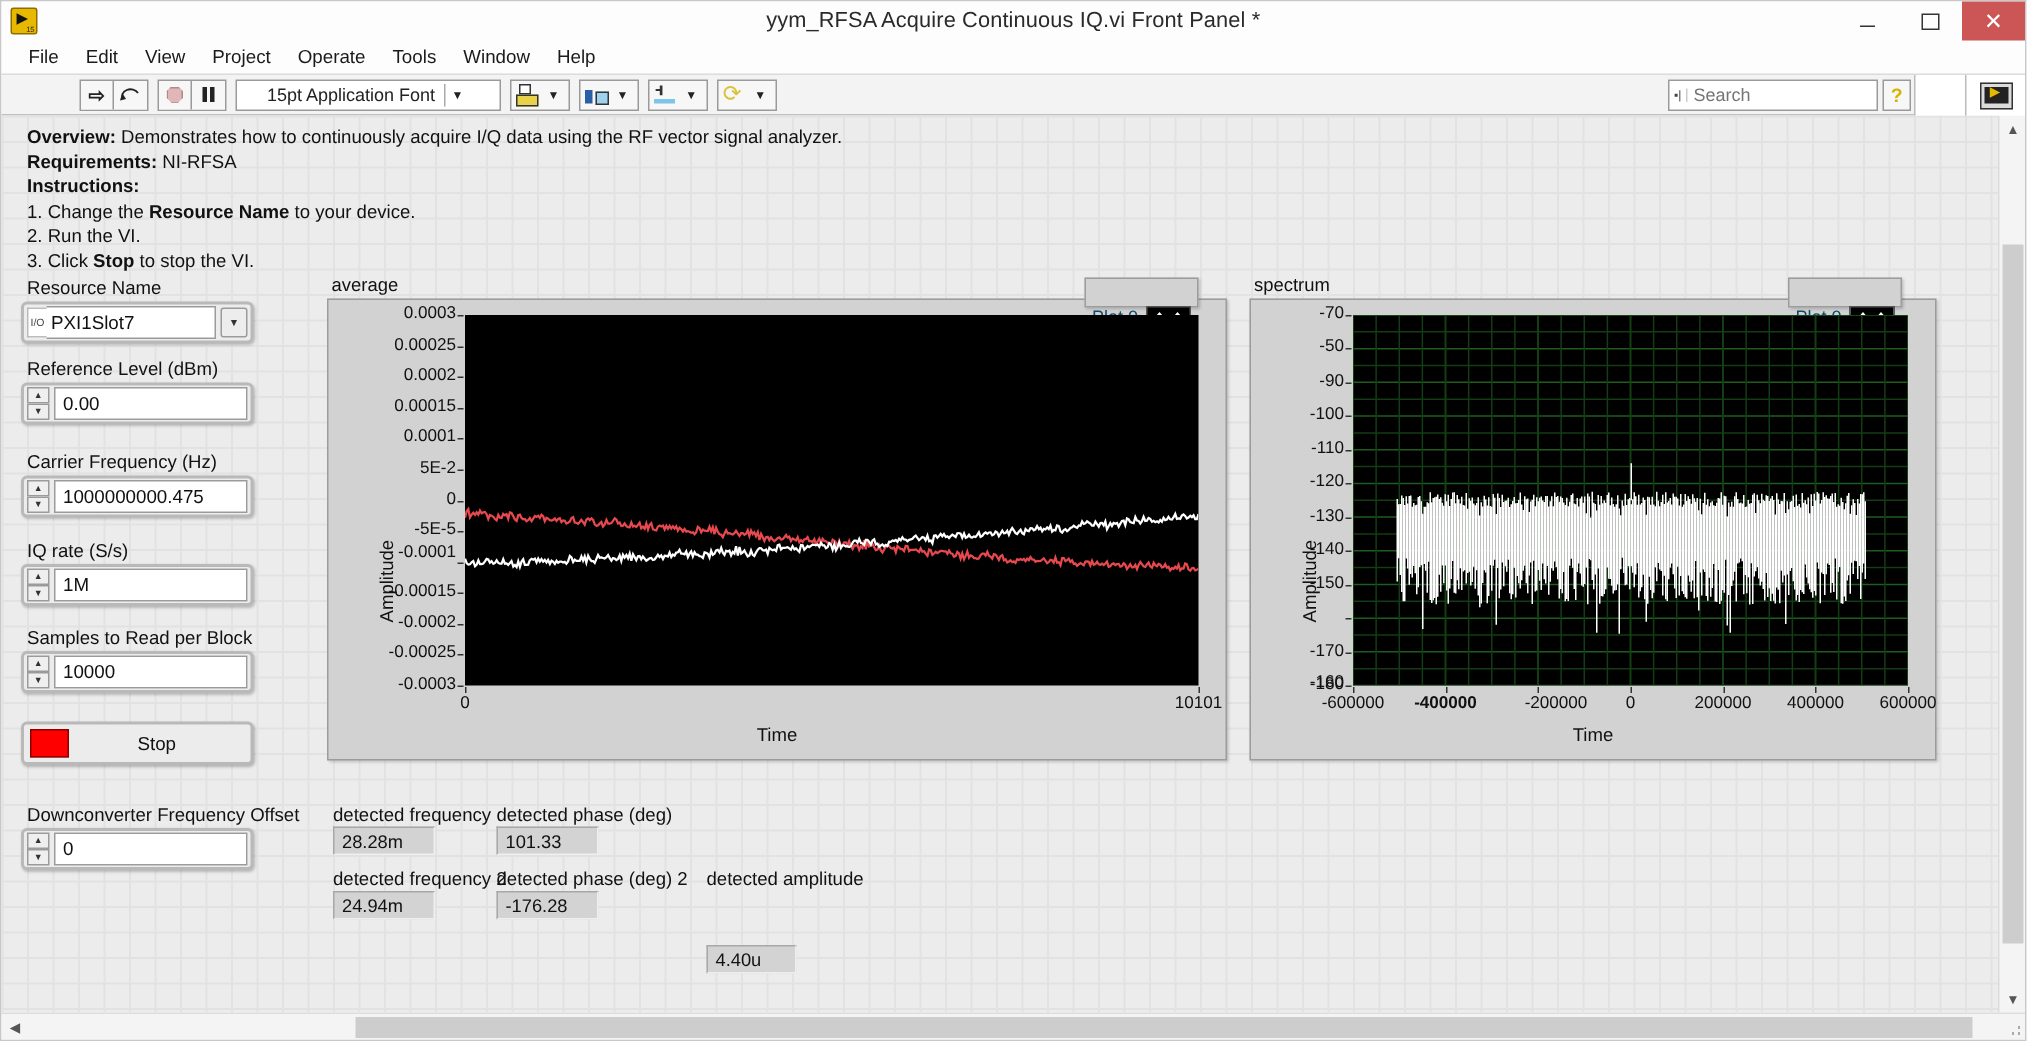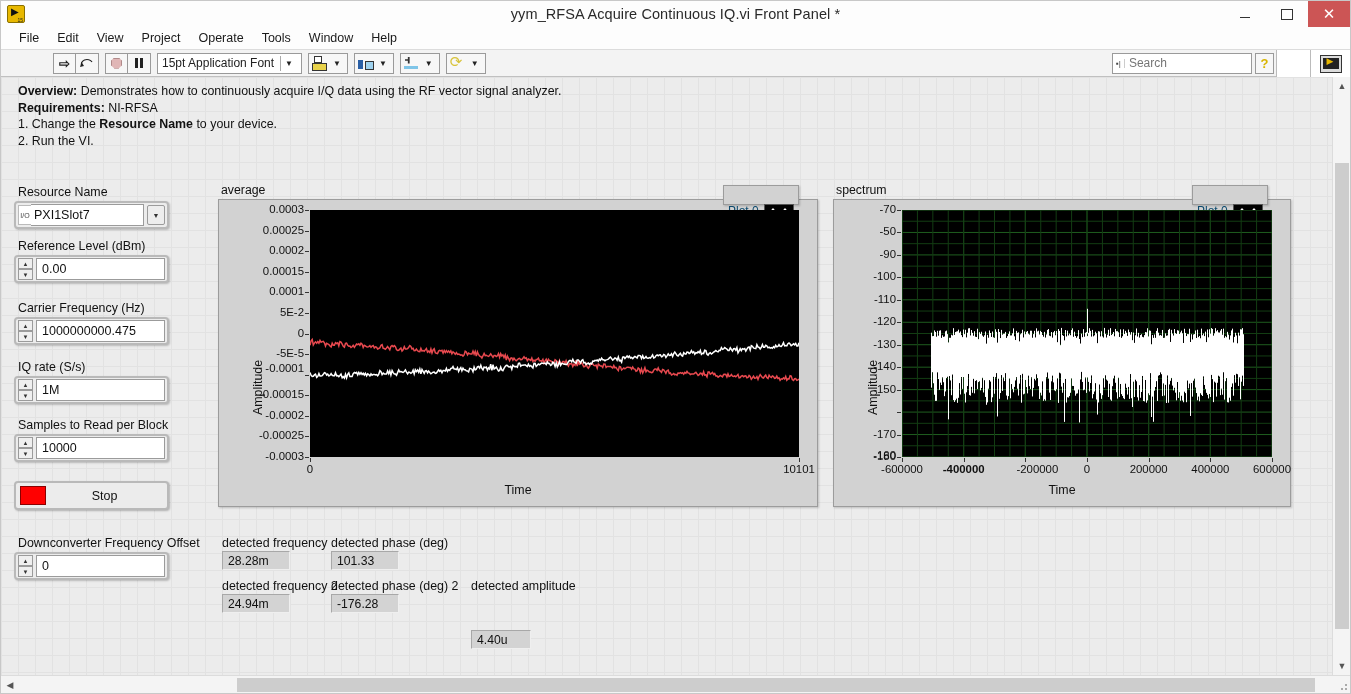--- a/index.html
+++ b/index.html
@@ -41,21 +41,21 @@
             height:21px; margin-right:6px; }
   .tbtn { width:22px; height:19px; display:flex; align-items:center; justify-content:center;
           border-right:1px solid #9a9a9a; font-size:12px; color:#222; background:#f7f7f7; }
   .tbtn:last-child { border-right:none; }
   .arrow-run { font-size:13px; font-weight:bold; }
   .oct { width:11px; height:11px; background:#e0b6b6; border:1px solid #b08a8a;
          clip-path:polygon(30% 0,70% 0,100% 30%,100% 70%,70% 100%,30% 100%,0 70%,0 30%); }
   .pause-ico { display:flex; gap:2px; }
   .pause-ico i { width:3px; height:10px; background:#222; display:block; }
   .fontbox { display:flex; align-items:center; border:1px solid #9a9a9a; background:#fff;
-             height:21px; margin-right:6px; padding:0 4px; }
+             height:21px; margin-right:6px; padding:0 20px; }
   .fontbox span { font-size:12px; color:#222; padding-right:6px; }
   .fontbox .sep { border-left:1px solid #aaa; height:15px; }
   .caret { font-size:8px; color:#222; padding:0 4px; }
   .icobtn { display:flex; align-items:center; border:1px solid #9a9a9a; background:#f7f7f7;
             height:21px; margin-right:6px; padding:0 2px; gap:1px; }
   .mini { width:17px; height:15px; position:relative; }
   .mini-al::before{content:"";position:absolute;left:3px;top:0;width:6px;height:5px;border:1px solid #333;background:#fff;}
   .mini-al::after{content:"";position:absolute;left:1px;top:7px;width:13px;height:6px;border:1px solid #333;background:#e8d24a;}
   .mini-di::before{content:"";position:absolute;left:1px;top:4px;width:5px;height:9px;background:#2a5fa5;}
   .mini-di::after{content:"";position:absolute;left:8px;top:5px;width:7px;height:7px;border:1px solid #333;background:#9fd2ef;}
@@ -247,23 +247,29 @@
     <div class="canvas">
 
       <div class="doc">
         <div>
           <b>Overview:</b><span> Demonstrates how to continuously acquire I/Q data using the RF vector signal analyzer.</span>
         </div>
         <div>
           <b>Requirements:</b><span> NI-RFSA</span>
         </div>
         <div>
+          <b>Instructions:</b>
+        </div>
+        <div>
           <span>1. Change the </span><b>Resource Name</b><span> to your device.</span>
         </div>
         <div>2. Run the VI.</div>
+        <div>
+          <span>3. Click </span><b>Stop</b><span> to stop the VI.</span>
+        </div>
       </div>
 
       <div class="lbl" style="left:17px;top:108px;">Resource Name</div>
       <div class="combo-ctl" style="left:13px;top:124px;">
         <span class="io-glyph">I/O</span>
         <span class="combo-val">PXI1Slot7</span>
         <span class="combo-arrow">▼</span>
       </div>
 
       <div class="lbl" style="left:17px;top:162px;">Reference Level (dBm)</div>

